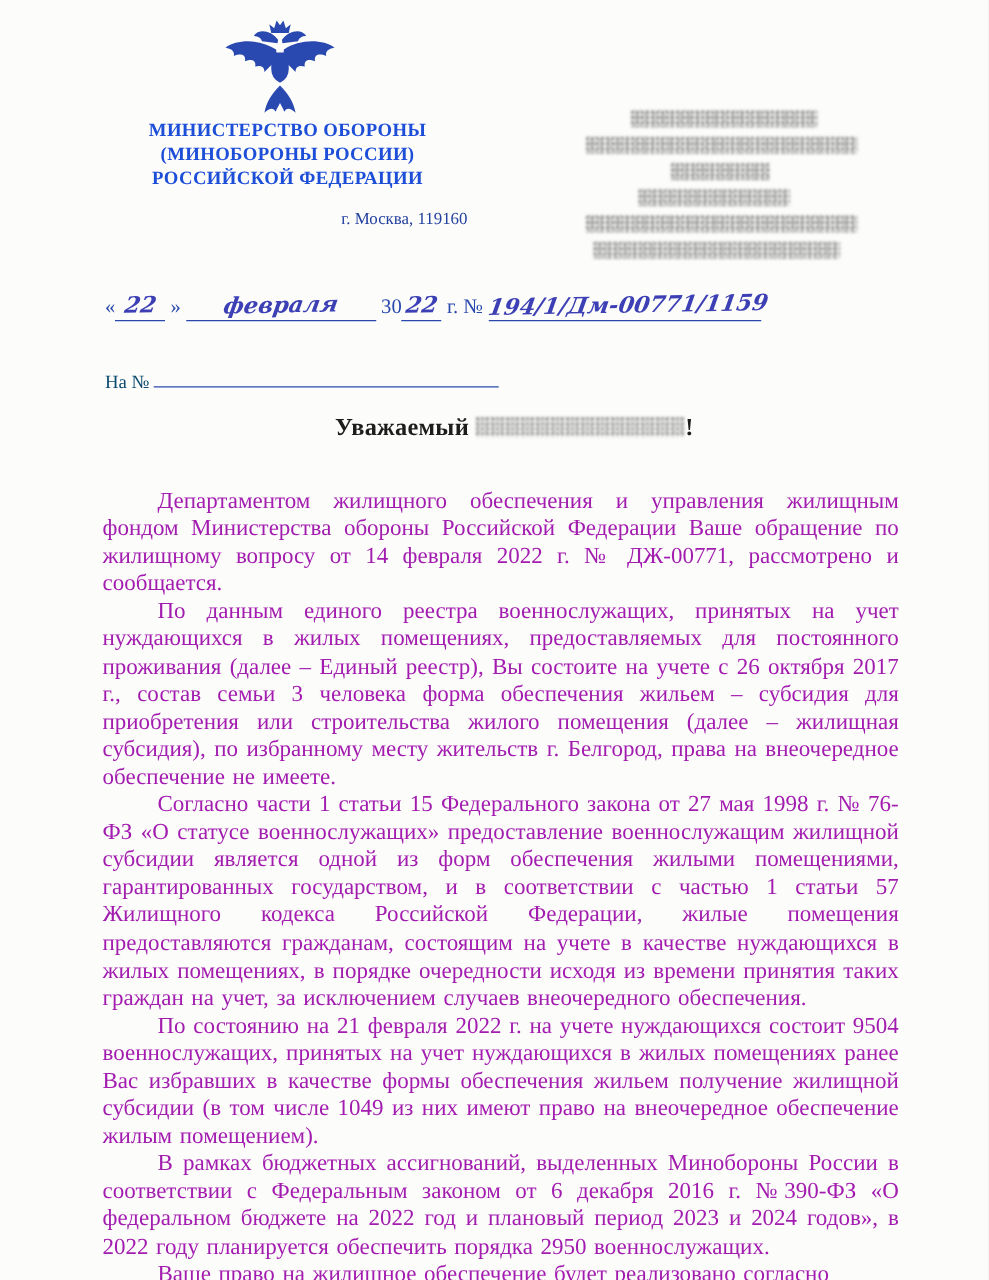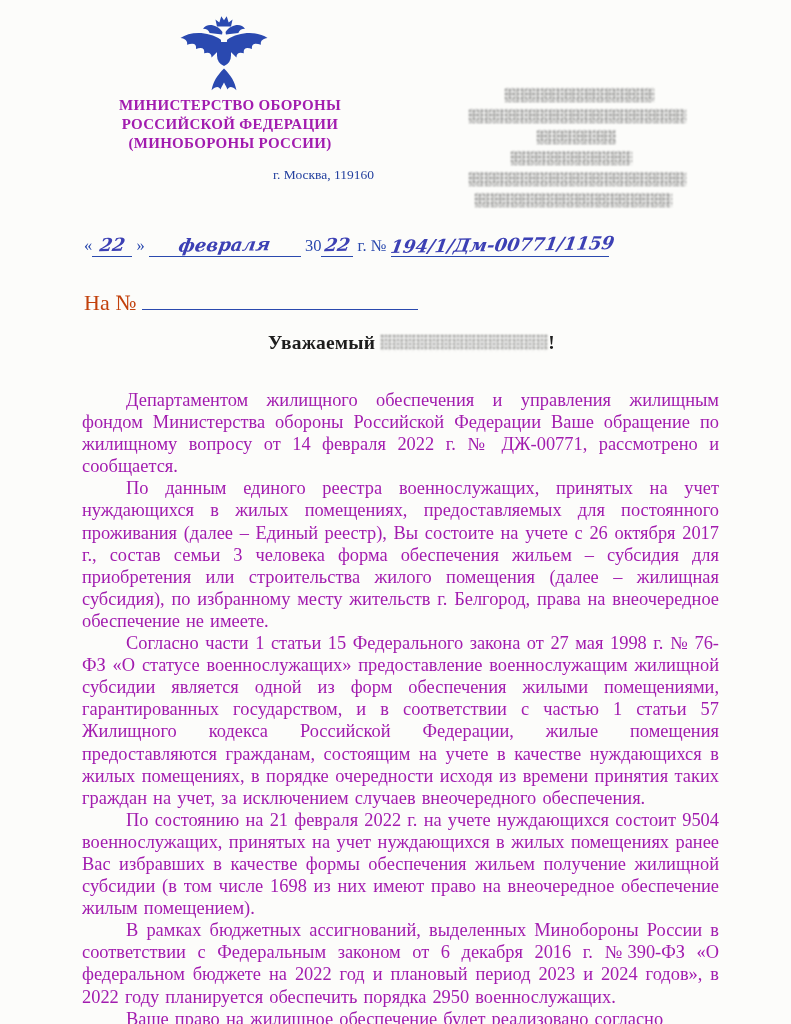--- a/index.html
+++ b/index.html
@@ -4,21 +4,21 @@
 <style>
   html,body{margin:0;padding:0;background:#e8e8e8;}
   .page{
     position:relative;width:791px;height:1024px;margin:0 auto;
     background:#fcfcfa;overflow:hidden;
     font-family:"Liberation Serif", serif;color:#1d1d1d;
   }
   
   .emblem{position:absolute;left:176px;top:14px;width:96px;height:84px;}
   .org{position:absolute;left:86px;top:96px;width:288px;text-align:center;
-       color:#a21caf;font-weight:bold;font-size:15px;line-height:19px;letter-spacing:.3px;}
+       color:#1d4ed8;font-weight:bold;font-size:15px;line-height:19px;letter-spacing:.3px;}
   .org-city{position:absolute;left:86px;top:167px;width:288px;text-align:right;
        color:#24419f;font-size:13.5px;}
   
   .recipient{position:absolute;left:468px;top:88px;width:224px;}
   .redact{
     height:14px;margin-bottom:7px;border-radius:2px;
     background-image:
       radial-gradient(rgba(55,55,55,.75) 1px, transparent 1.3px),
       radial-gradient(rgba(110,110,110,.55) 1px, transparent 1.4px),
       radial-gradient(rgba(80,80,80,.4) 1px, transparent 1.2px);
@@ -35,21 +35,21 @@
   
   .refline{position:absolute;left:84px;top:234px;width:640px;
     color:#2a49ae;font-size:16.5px;white-space:nowrap;}
   .blank{display:inline-block;border-bottom:1.6px solid #2a49ae;text-align:center;height:22px;}
   .hand{font-family:"DejaVu Serif", serif;font-style:italic;font-weight:600;
     color:#3c40b4;font-size:18px;display:inline-block;transform:skewX(-10deg) rotate(-1deg);}
   .b-day{width:40px;}
   .b-month{width:152px;}
   .b-year{width:32px;}
   .b-num{width:218px;}
-  .replyline{position:absolute;left:84px;top:287px;color:#c2410c;font-size:22px;}
+  .replyline{position:absolute;left:84px;top:287px;color:#0c4a6e;font-size:15px;}
   .replyline .blank{width:276px;vertical-align:baseline;}
   
   .salutation{position:absolute;left:0;top:332px;width:791px;text-align:center;
     font-size:19.5px;font-weight:bold;letter-spacing:.2px;padding-left:16px;}
   .name-redact{display:inline-block;width:168px;height:17px;vertical-align:-2px;
     border-radius:2px;
     background-image:
       radial-gradient(rgba(55,55,55,.7) 1px, transparent 1.3px),
       radial-gradient(rgba(110,110,110,.5) 1px, transparent 1.4px);
     background-size:4px 4px,6px 5px;filter:blur(1.1px);}
@@ -74,22 +74,22 @@
         <path d="M56 33 C40 22 16 22 4 31 c6.5 1 9.5 4 8.5 8.5 c8.5-3 12.5-1 11.5 5.5 c7.5-3 11.5-1 10.5 5.5 c6.5-2 9.5 .5 9.5 5.5 l13-13z"></path>
         <path d="M64 33 C80 22 104 22 116 31 c-6.5 1 -9.5 4 -8.5 8.5 c-8.5-3 -12.5-1 -11.5 5.5 c-7.5-3 -11.5-1 -10.5 5.5 c-6.5-2 -9.5 .5 -9.5 5.5 l-13-13z"></path>
         <path d="M51 36 h18 v17 q0 10 -9 14 q-9-4 -9-14z"></path>
         <path d="M60 70 c-9 9 -14 17 -16 28 c5.5-5.5 9.5-5.5 11.5-1 c2-4.5 2.5-5 4.5-9 c2 4 2.5 4.5 4.5 9 c2-4.5 6-4.5 11.5 1 c-2-11 -7-19 -16-28z"></path>
       </g>
     </svg>
   </div>
 
   <div class="org">
     <div>МИНИСТЕРСТВО ОБОРОНЫ</div>
+    <div>(МИНОБОРОНЫ РОССИИ)</div>
     <div>РОССИЙСКОЙ ФЕДЕРАЦИИ</div>
-    <div>(МИНОБОРОНЫ РОССИИ)</div>
   </div>
   <div class="org-city">г. Москва, 119160</div>
 
   <div class="recipient">
     <div class="redact rl1"></div>
     <div class="redact rl2"></div>
     <div class="redact rl3"></div>
     <div class="redact rl4"></div>
     <div class="redact rl5"></div>
     <div class="redact rl6"></div>
@@ -111,18 +111,18 @@
 
   <div class="salutation">
     <span>Уважаемый</span>
     <span class="name-redact"></span><span>!</span>
   </div>
 
   <div class="letter-body">
     <p>Департаментом жилищного обеспечения и управления жилищным фондом Министерства обороны Российской Федерации Ваше обращение по жилищному вопросу от 14 февраля 2022 г. № ДЖ-00771, рассмотрено и сообщается.</p>
     <p>По данным единого реестра военнослужащих, принятых на учет нуждающихся в жилых помещениях, предоставляемых для постоянного проживания (далее – Единый реестр), Вы состоите на учете с 26 октября 2017 г., состав семьи 3 человека форма обеспечения жильем – субсидия для приобретения или строительства жилого помещения (далее – жилищная субсидия), по избранному месту жительств г. Белгород, права на внеочередное обеспечение не имеете.</p>
     <p>Согласно части 1 статьи 15 Федерального закона от 27 мая 1998 г. № 76-ФЗ «О статусе военнослужащих» предоставление военнослужащим жилищной субсидии является одной из форм обеспечения жилыми помещениями, гарантированных государством, и в соответствии с частью 1 статьи 57 Жилищного кодекса Российской Федерации, жилые помещения предоставляются гражданам, состоящим на учете в качестве нуждающихся в жилых помещениях, в порядке очередности исходя из времени принятия таких граждан на учет, за исключением случаев внеочередного обеспечения.</p>
-    <p>По состоянию на 21 февраля 2022 г. на учете нуждающихся состоит 9504 военнослужащих, принятых на учет нуждающихся в жилых помещениях ранее Вас избравших в качестве формы обеспечения жильем получение жилищной субсидии (в том числе 1698 из них имеют право на внеочередное обеспечение жилым помещением).</p>
+    <p>По состоянию на 21 февраля 2022 г. на учете нуждающихся состоит 9504 военнослужащих, принятых на учет нуждающихся в жилых помещениях ранее Вас избравших в качестве формы обеспечения жильем получение жилищной субсидии (в том числе 1049 из них имеют право на внеочередное обеспечение жилым помещением).</p>
     <p>В рамках бюджетных ассигнований, выделенных Минобороны России в соответствии с Федеральным законом от 6 декабря 2016 г. №390-ФЗ «О федеральном бюджете на 2022 год и плановый период 2023 и 2024 годов», в 2022 году планируется обеспечить порядка 2950 военнослужащих.</p>
     <p>Ваше право на жилищное обеспечение будет реализовано согласно</p>
   </div>
 
 </div>
 
 </body></html>

